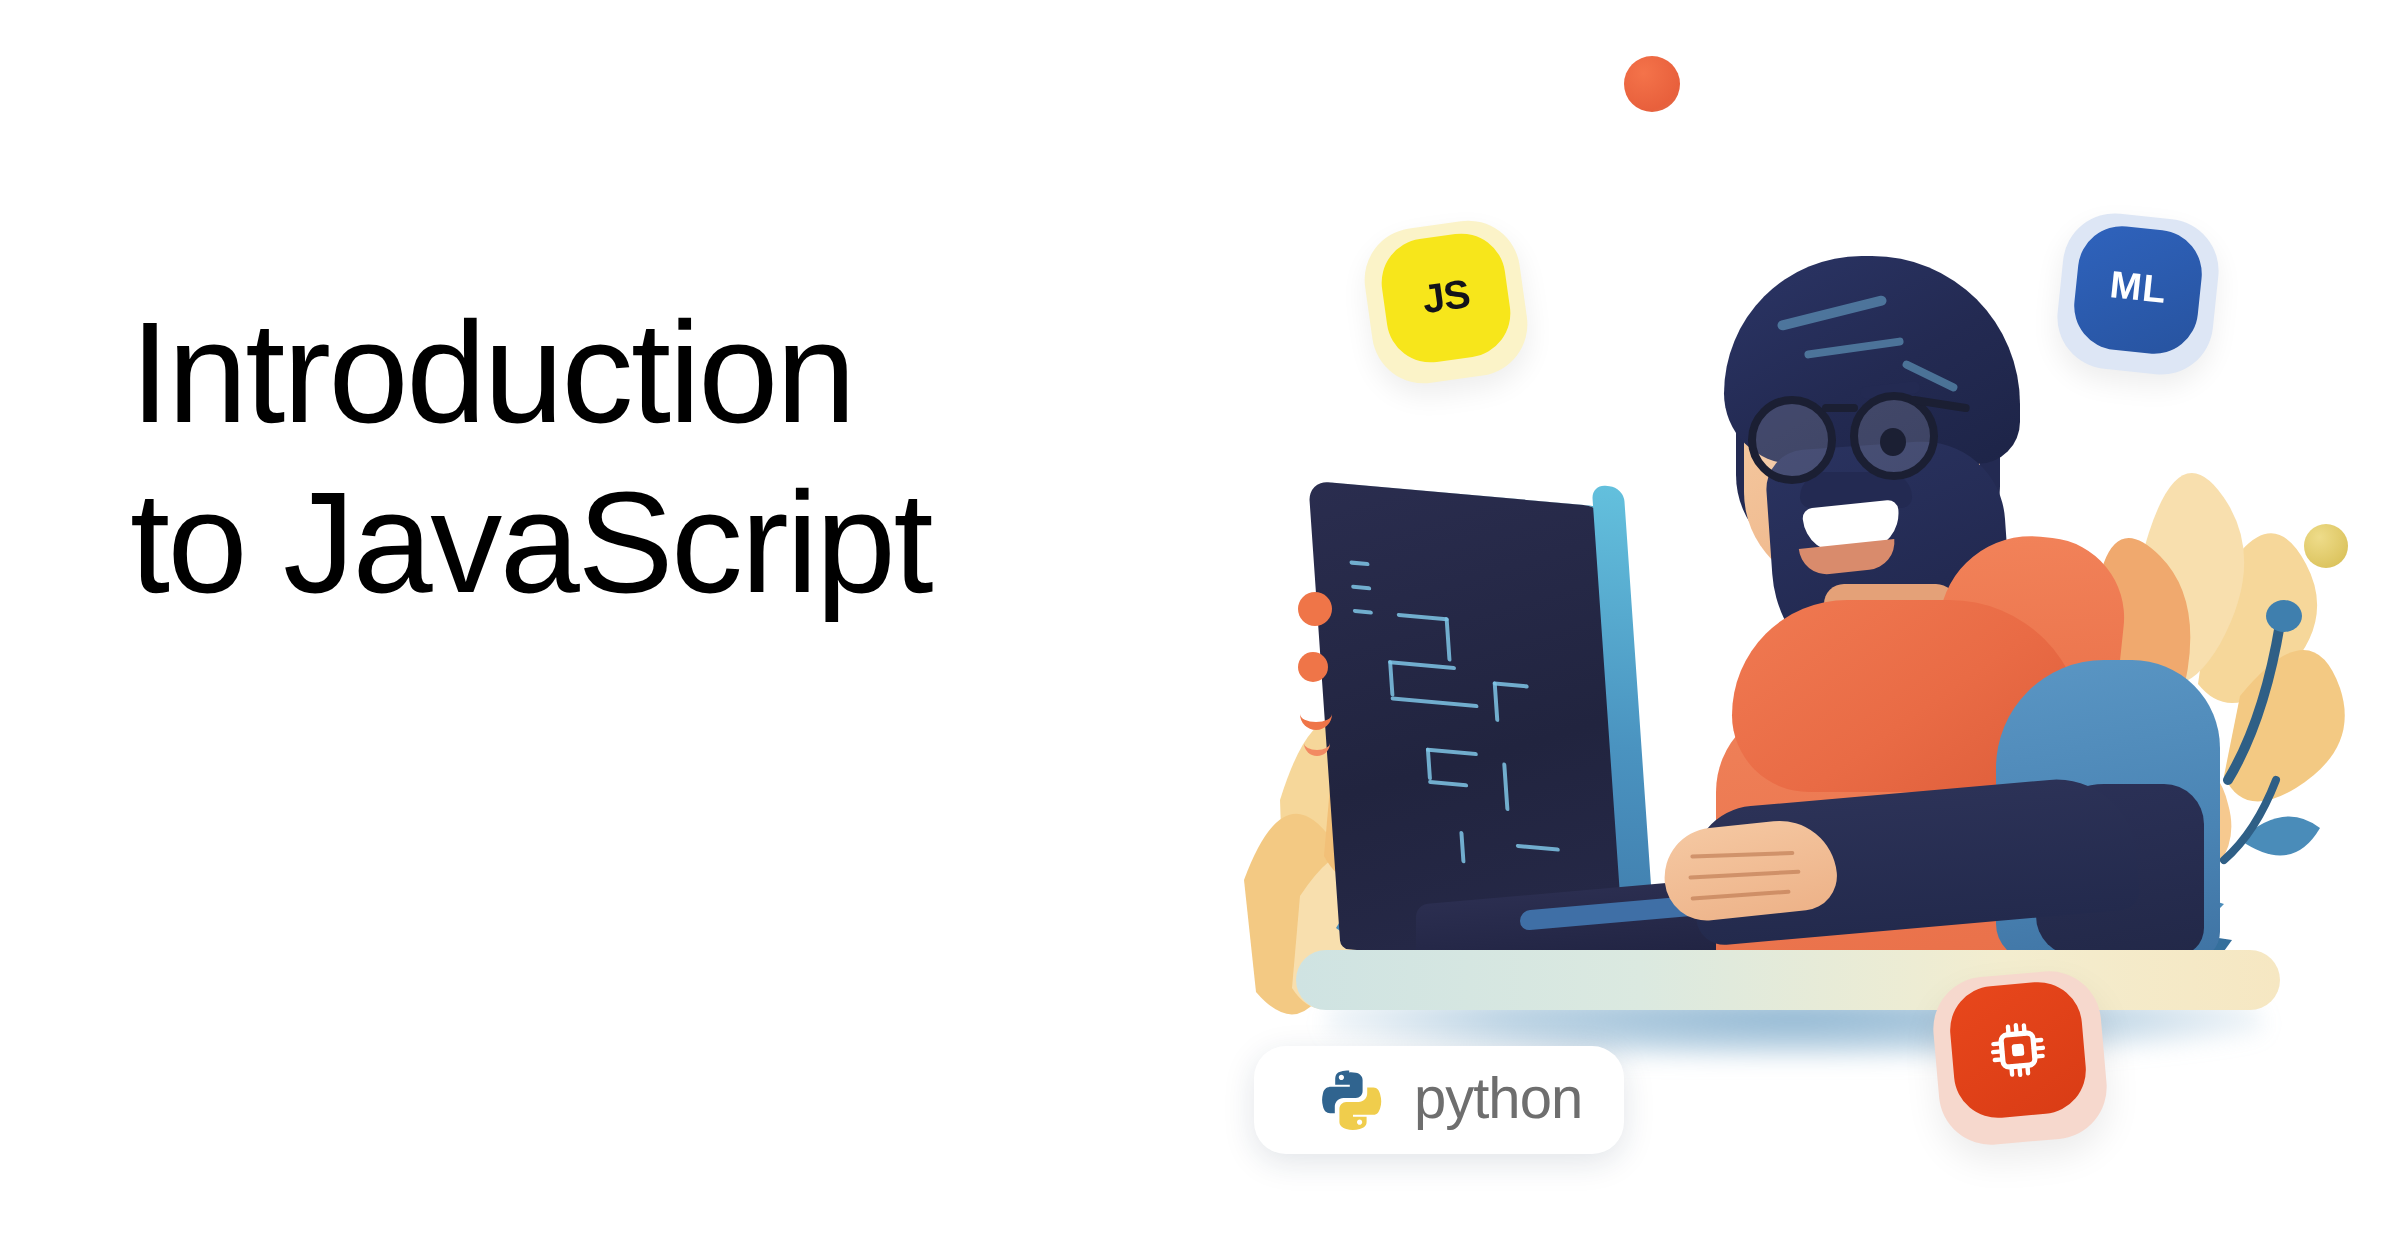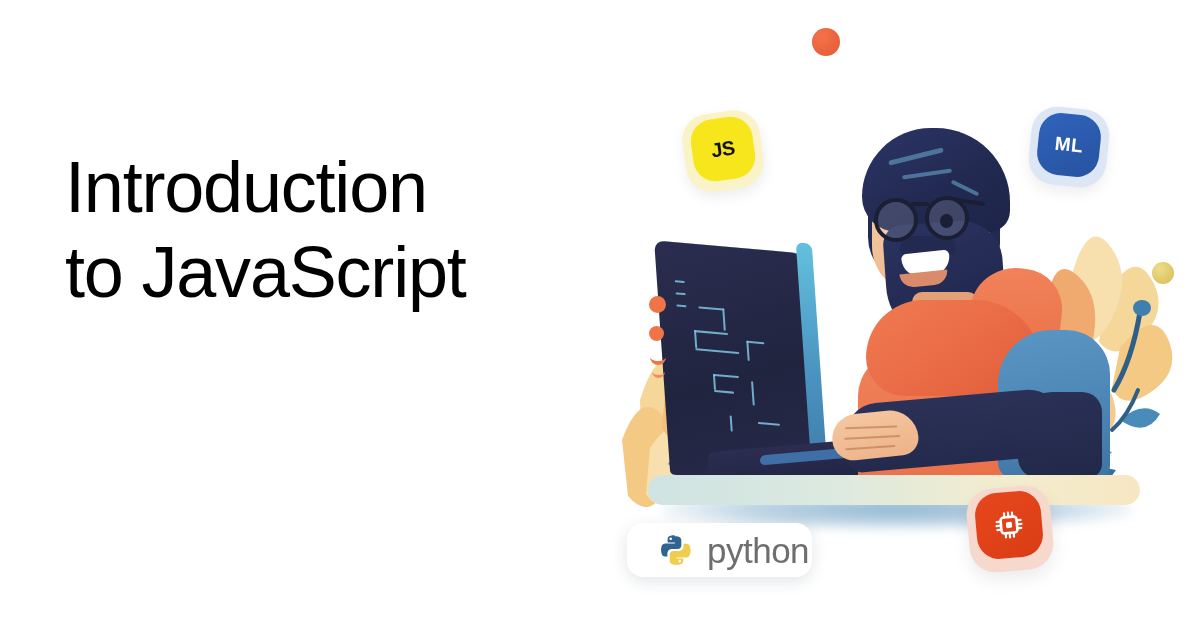--- a/index.html
+++ b/index.html
@@ -416,21 +416,21 @@
     border-radius: 16px;
     box-shadow: 0 4px 16px rgba(25,45,75,0.13);
     display: flex;
     align-items: center;
     gap: 14px;
     padding-left: 30px;
     box-sizing: border-box;
   }
   .python-word {
     font-family: "Liberation Sans", sans-serif;
-    font-size: 35px;
+    font-size: 29px;
     color: #6e6e6e;
     letter-spacing: -0.5px;
     line-height: 1;
   }
 
   
   .dot {
     position: absolute;
     border-radius: 50%;
   }

